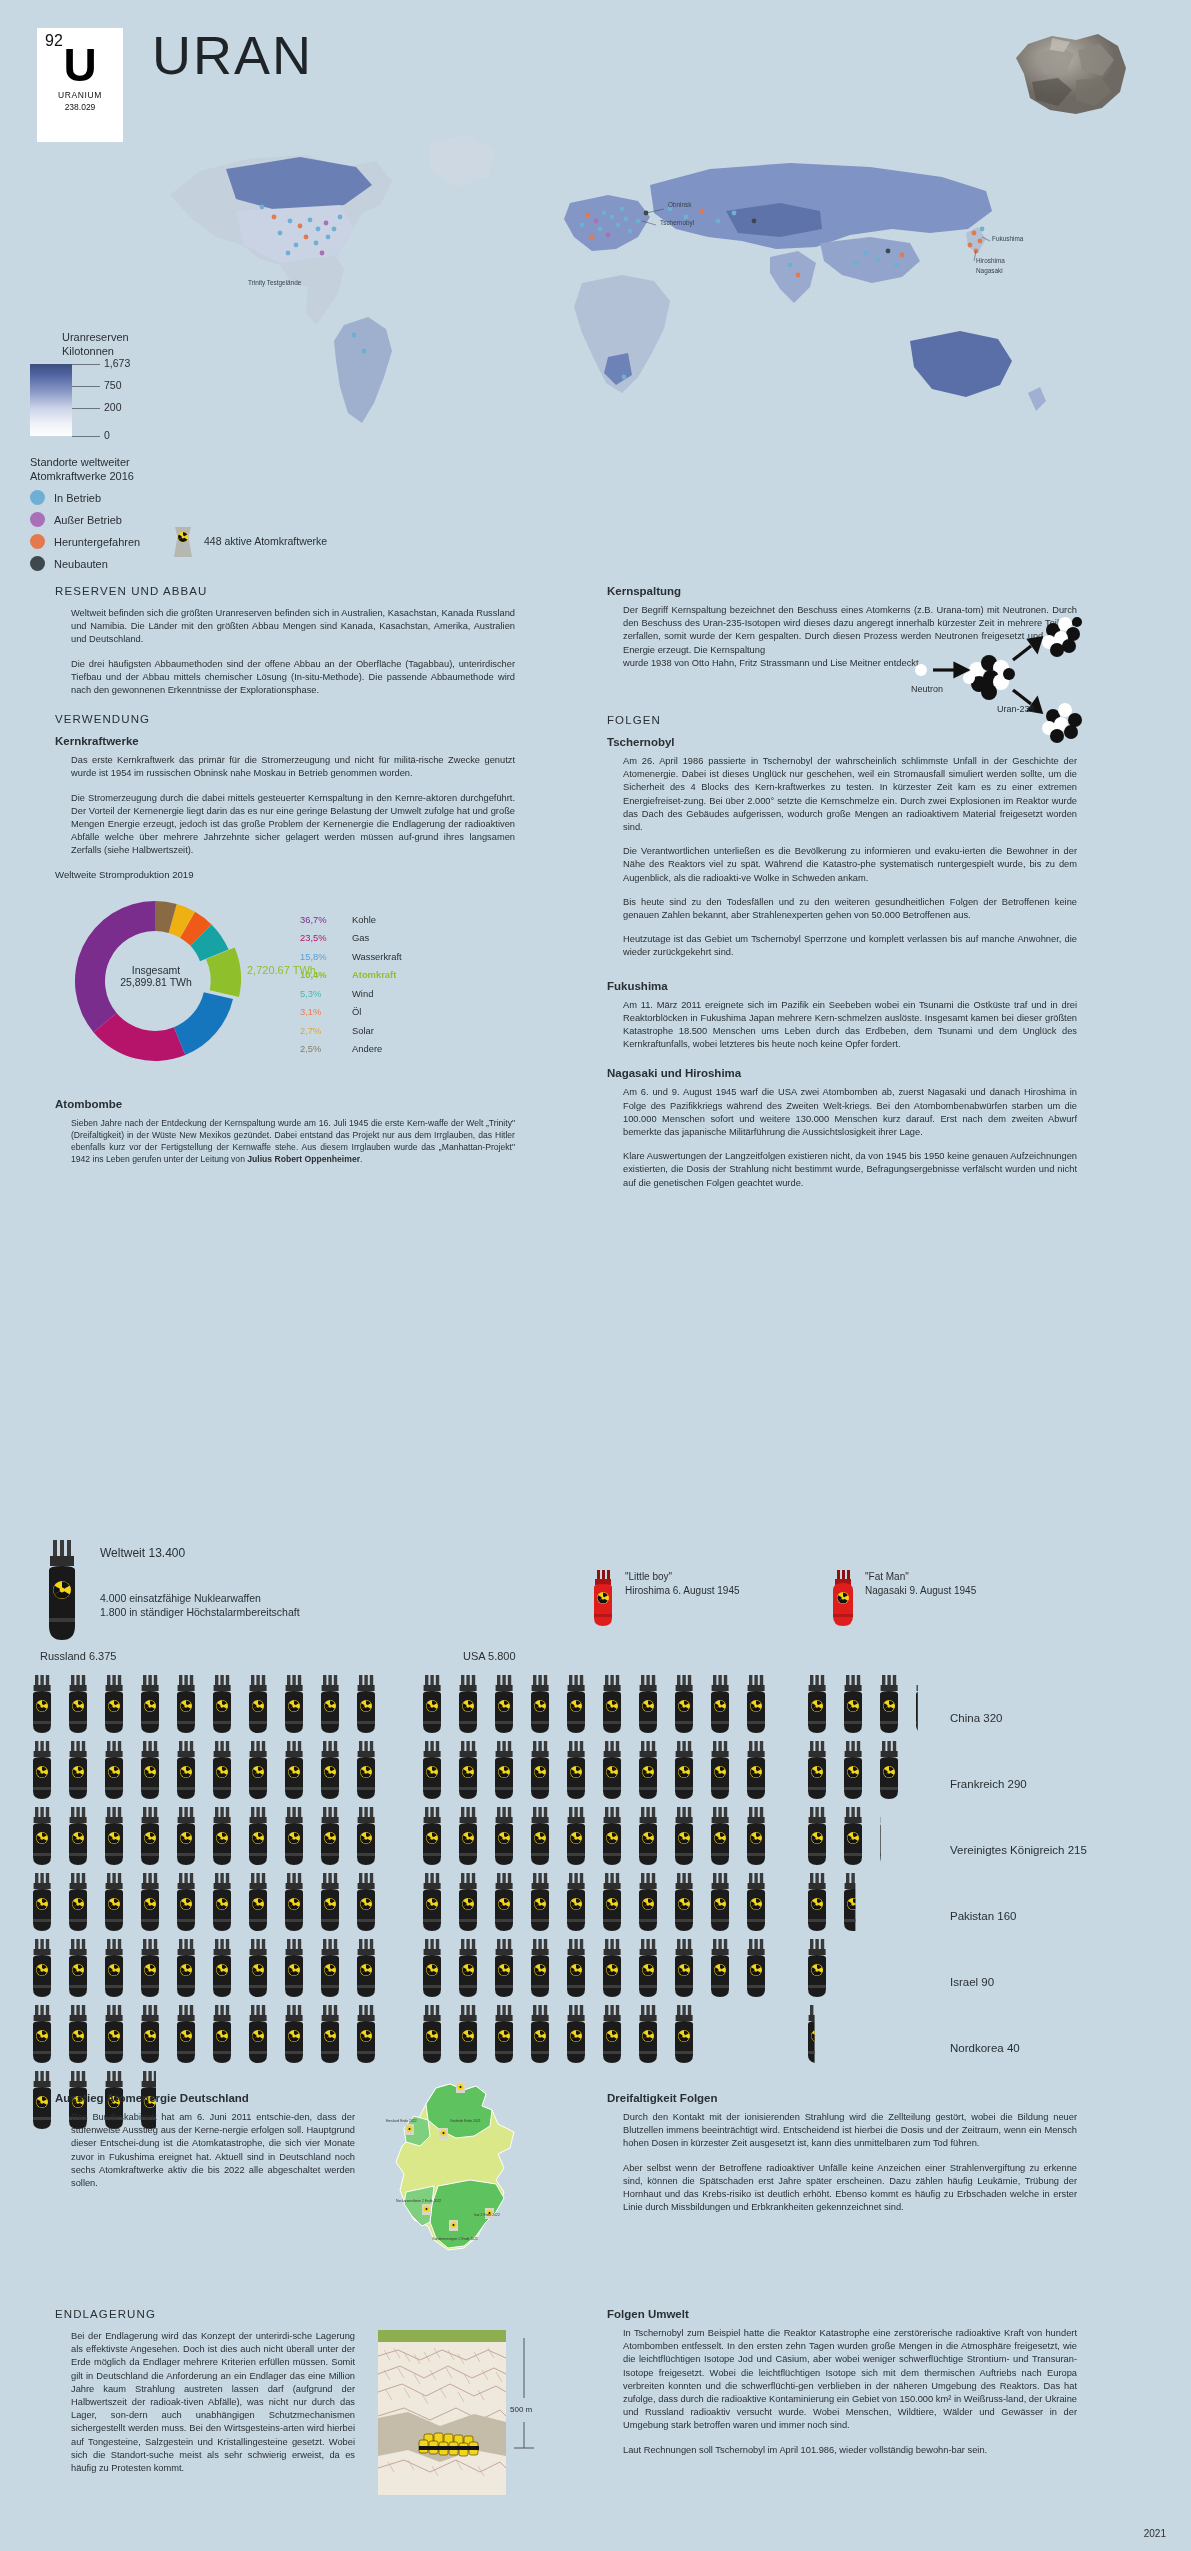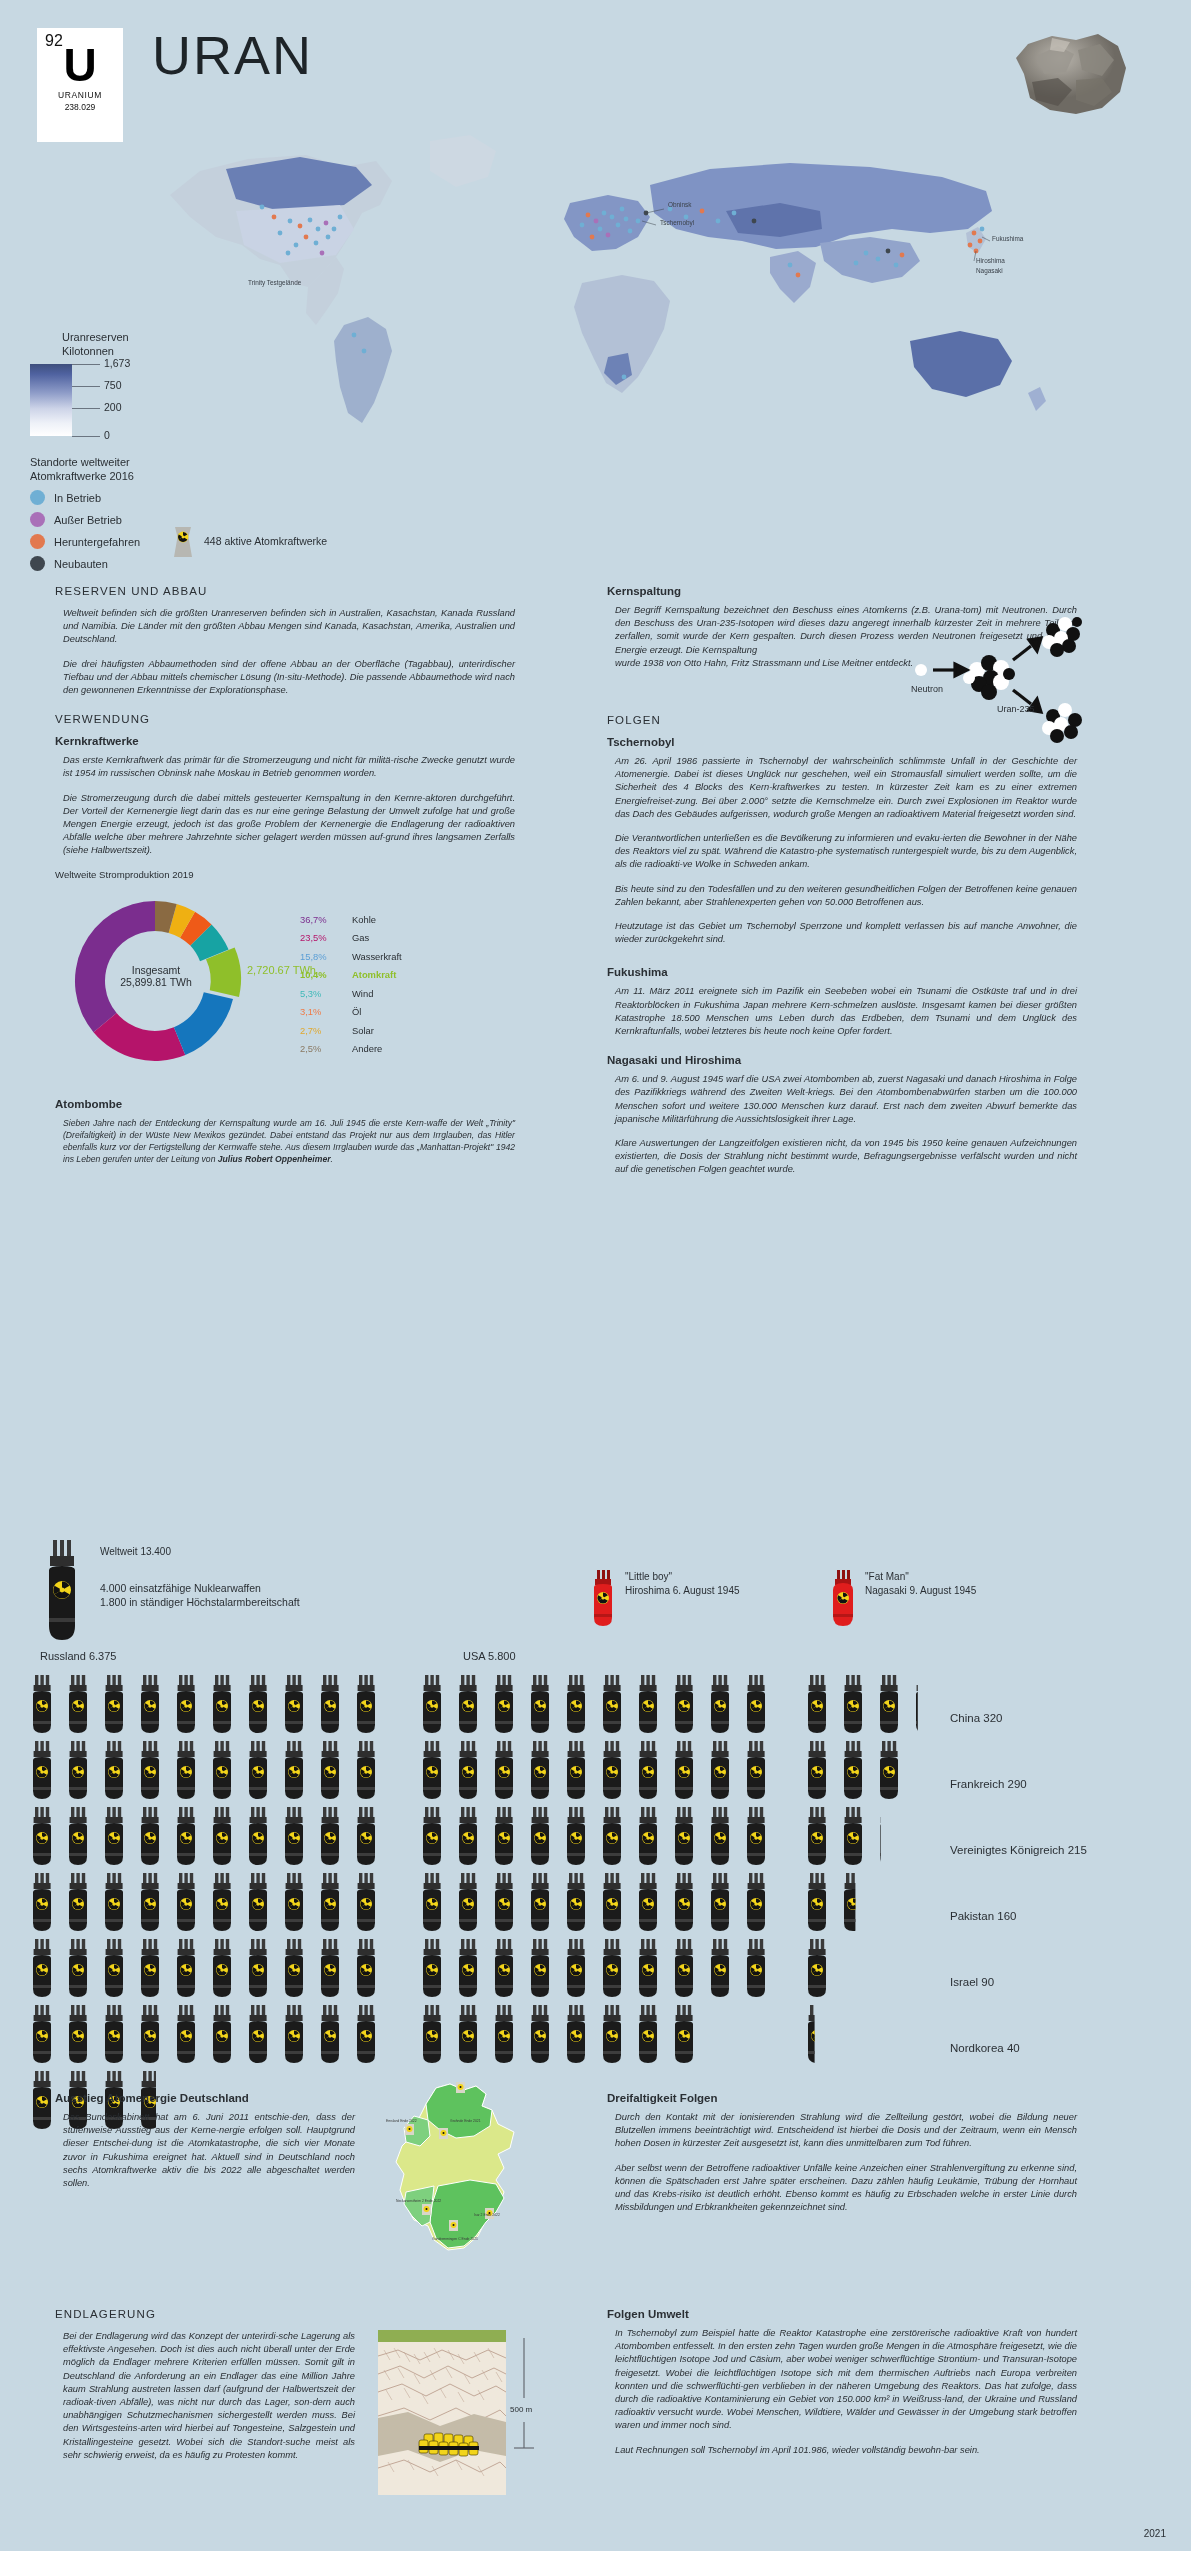--- a/index.html
+++ b/index.html
@@ -47,21 +47,21 @@
   .active-count{ position:absolute; left:170px; top:525px; display:flex; align-items:center; }
   .cooling-tower{ width:26px; height:32px; position:relative; margin-right:8px;}
   .ac-label{ font-size:10.5px; color:#2a2f34; }
 
   
   .col-left{ position:absolute; left:55px; top:585px; width:460px; }
   .col-right{ position:absolute; left:607px; top:585px; width:470px; }
 
   h2.sec{ font-size:11.5px; font-weight:400; letter-spacing:1.1px; margin:0 0 10px 0; color:#2a2f34;}
   h3.sub{ font-size:11.5px; font-weight:bold; margin:0 0 7px 0; color:#2a2f34;}
-  p.body{ font-size:9.3px; line-height:13.2px; margin:0 0 11px 8px; color:#2a2f34; text-align:justify;font-style:italic;}
+  p.body{ font-size:9.3px; line-height:13.2px; margin:0 0 11px 16px; color:#2a2f34; text-align:justify;}
   p.body.small{ font-size:8.6px; line-height:12.2px;}
   .caption{ font-size:9.6px; margin:0 0 6px 0;}
 
   
   .donut-wrap{ position:relative; width:460px; height:190px; margin-top:6px; }
   .donut{ position:absolute; left:0; top:0; }
   .donut-center{ position:absolute; left:46px; top:78px; width:110px; text-align:center; }
   .dc1{ font-size:10.5px; }
   .dc2{ font-size:10.5px; }
   .callout{ position:absolute; left:192px; top:78px; font-size:11px; color:#8fbf2a; }
@@ -71,21 +71,21 @@
   .dl-lab{ font-size:9.4px; color:#2a2f34;}
   .dl-row.hl .dl-pct, .dl-row.hl .dl-lab{ font-weight:bold; color:#8fbf2a;}
 
   
   .fission{ position:absolute; left:905px; top:608px; width:180px; height:140px;}
 
   
   .bigbomb-block{ position:absolute; left:40px; top:1540px; width:520px; }
   .bigbomb{ position:absolute; left:0; top:0; }
   .bb-text{ position:absolute; left:60px; top:6px; }
-  .bb-l1{ font-size:10px; margin-bottom:24px;}
+  .bb-l1{ font-size:12px; margin-bottom:31px;}
   .bb-l2{ font-size:10.5px; line-height:14px;}
 
   .lb-block{ position:absolute; left:590px; top:1570px; display:flex; align-items:flex-start;}
   .fm-block{ position:absolute; left:830px; top:1570px; display:flex; align-items:flex-start;}
   .mini-lab{ font-size:10px; line-height:14px; margin-left:9px; }
 
   .ru-label{ position:absolute; left:40px; top:1650px; font-size:11px;}
   .us-label{ position:absolute; left:420px; top:1650px; font-size:11px;padding-left:43px;}
 
   .grid-area{ position:absolute; left:30px; top:1675px; width:1130px; height:620px;}

